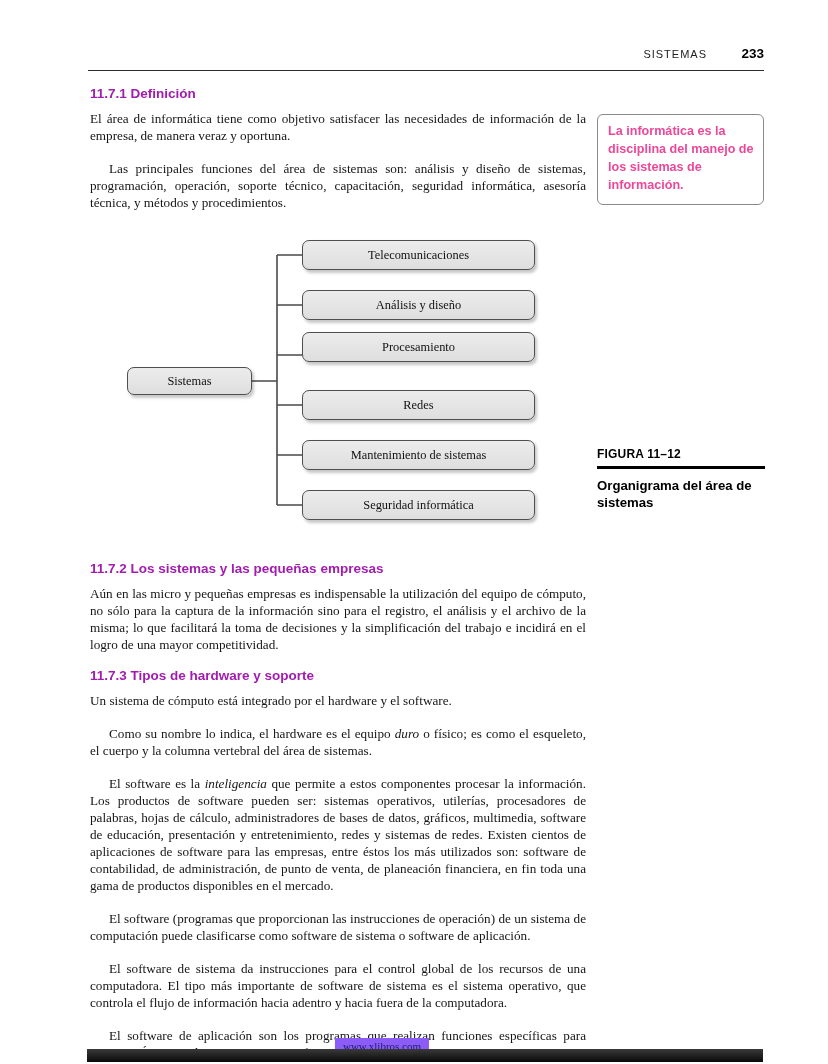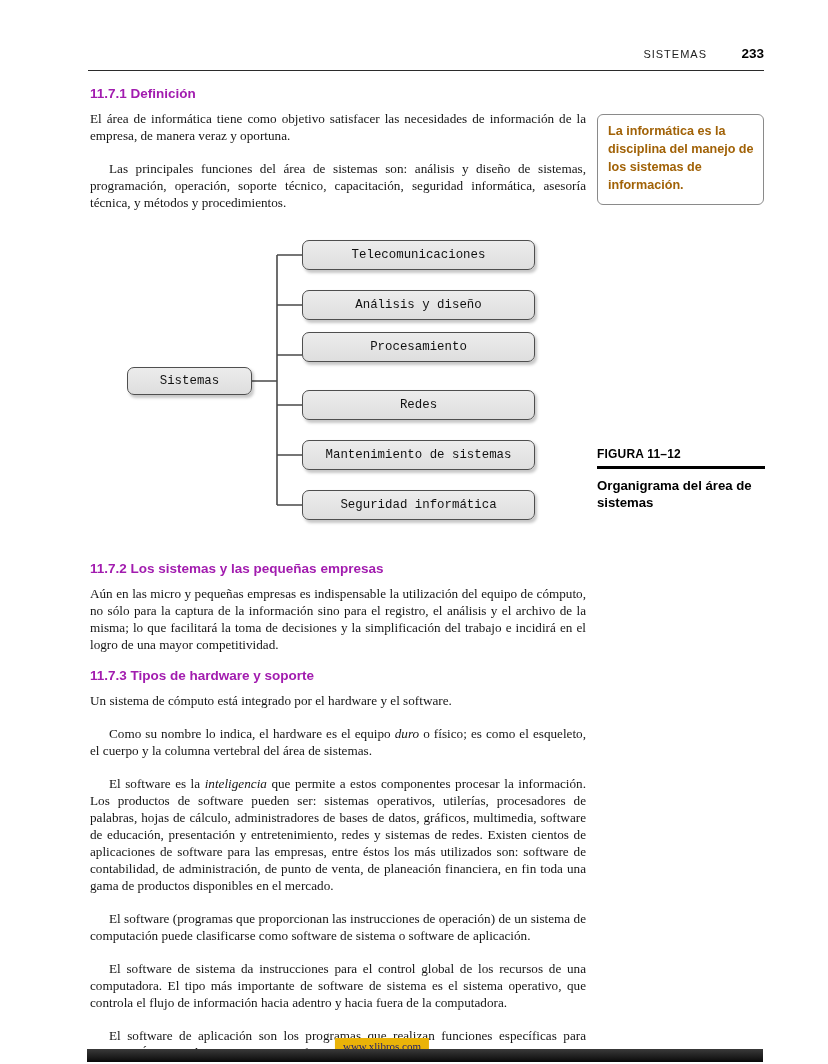--- a/index.html
+++ b/index.html
@@ -37,52 +37,52 @@
     font-size:13.2px; line-height:17px; text-align:justify; color:#151515;
   }
   p.body-p.indent { text-indent:19px;margin-top:16px; }
 
   
   .note-box {
     position:absolute; left:597px; top:114px; width:167px;
     border:1px solid #8a8a8a; border-radius:6px;
     padding:8px 9px 9px 10px;
     font-family:"Liberation Sans", sans-serif;
-    font-size:12.6px; font-weight:bold; line-height:1.42; color:#a16207;
+    font-size:12.6px; font-weight:bold; line-height:1.42; color:#ec4899;
     background:#fff;
   }
 
   
   .figure-block { position:absolute; left:597px; top:447px; width:168px; font-family:"Liberation Sans", sans-serif; }
   .figure-label { font-size:12px; font-weight:bold; color:#000; letter-spacing:0.2px; }
   .figure-rule { border:none; border-top:3.5px solid #000; margin:5px 0 9px 0; }
   .figure-caption { font-size:13.2px; font-weight:bold; line-height:1.28; color:#000; }
 
   
   .org-chart { position:relative; height:300px; margin-top:22px; }
   .org-chart svg.connectors { position:absolute; left:0; top:0; }
   .node {
     position:absolute;
     display:flex; align-items:center; justify-content:center;
     background:linear-gradient(180deg,#ececec,#ddt 0%,#dedede 100%);
     background:linear-gradient(180deg,#ececec,#dedede);
     border:1px solid #4f4f4f; border-radius:7px;
     box-shadow:2px 2.5px 3px rgba(0,0,0,0.22);
-    font-family:Liberation Mono, monospace;
+    font-family:Liberation Serif, serif;
     font-size:12.4px; color:#111; text-align:left;
   }
   .node.root { left:37px; top:134px; width:125px; height:28px; }
   .node.child { left:212px; width:233px; height:30px; }
 
   
   .footer-link {
     position:absolute; top:1038px; left:382px; transform:translateX(-50%);
     font-family:"Liberation Serif", serif;
     font-size:11px; color:#1c1c6e; text-decoration:underline;
-    background:#eab308; padding:2px 8px; white-space:nowrap;
+    background:#8b5cf6; padding:2px 8px; white-space:nowrap;
   }
   .bottom-bar {
     position:absolute; left:87px; top:1049px; width:676px; height:13px;
     background:linear-gradient(180deg,#3a3a3a,#0a0a0a);
   }
 </style>
 </head>
 <body>
 
 <div class="page">

